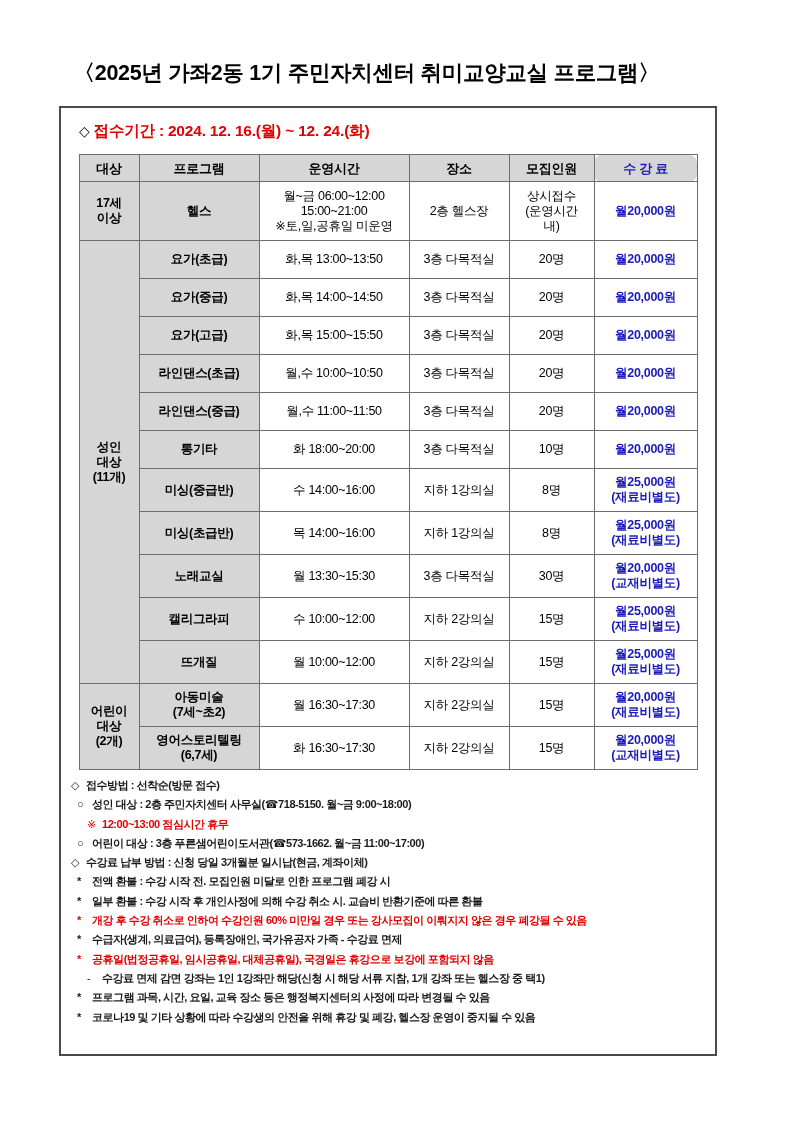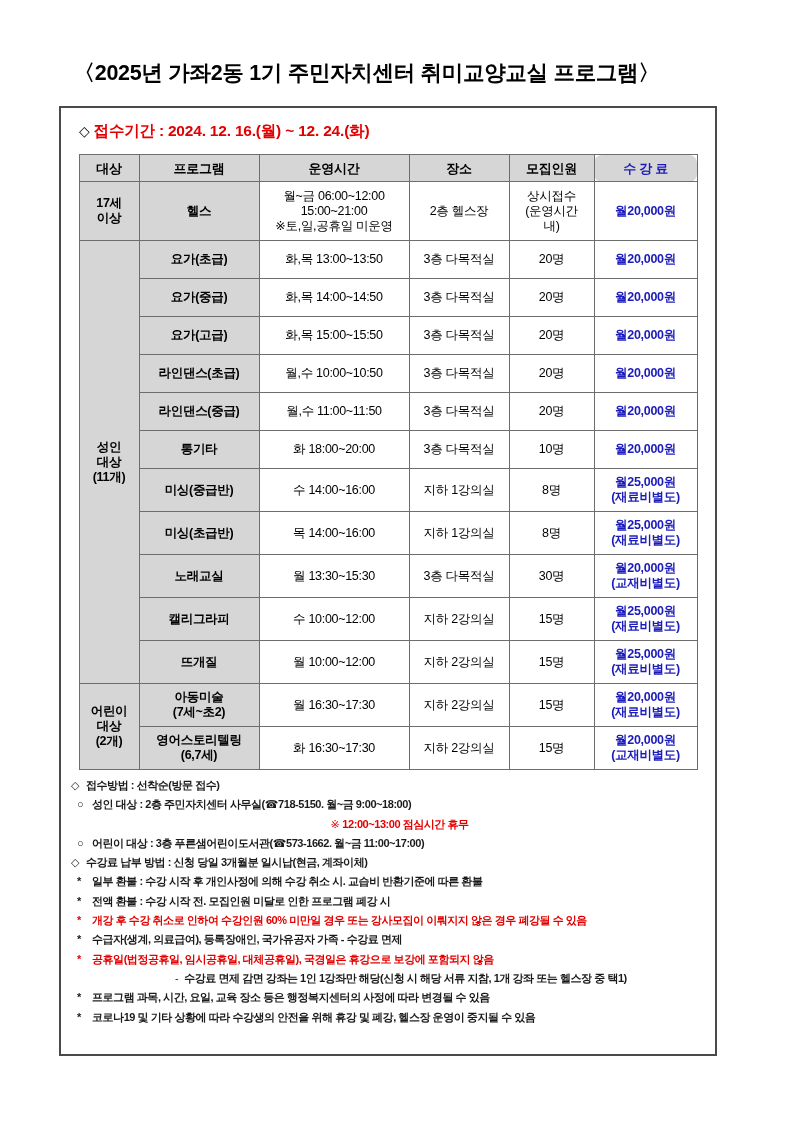--- a/index.html
+++ b/index.html
@@ -131,21 +131,21 @@
   }
   .note-red { color: #e30000; }
   .note-black { color: #1a1a1a; }
   .mk {
     font-weight: normal;
     display: inline-block;
     width: 15px;
   }
   .mk-star { font-weight: bold; }
   .ind1 { padding-left: 6px; }
-  .ind2 { padding-left: 16px; text-align: center; }
+  .ind2 { padding-left: 16px; }
 </style>
 </head>
 <body>
 
 <div class="page">
 
   <div class="doc-title">〈2025년 가좌2동 1기 주민자치센터 취미교양교실 프로그램〉</div>
 
   <div class="frame">
 
@@ -327,22 +327,22 @@
         </tr>
       </tbody>
     </table>
 
     <div class="notes">
       <div class="note-line note-black"><span class="mk">◇</span><span>접수방법 : 선착순(방문 접수)</span></div>
       <div class="note-line note-black ind1"><span class="mk">○</span><span>성인 대상 : 2층 주민자치센터 사무실(☎718-5150. 월~금 9:00~18:00)</span></div>
       <div class="note-line note-red ind2"><span class="mk">※</span><span>12:00~13:00 점심시간 휴무</span></div>
       <div class="note-line note-black ind1"><span class="mk">○</span><span>어린이 대상 : 3층 푸른샘어린이도서관(☎573-1662. 월~금 11:00~17:00)</span></div>
       <div class="note-line note-black"><span class="mk">◇</span><span>수강료 납부 방법 : 신청 당일 3개월분 일시납(현금, 계좌이체)</span></div>
+      <div class="note-line note-black ind1"><span class="mk mk-star">*</span><span>전액 환불 : 수강 시작 전. 모집인원 미달로 인한 프로그램 폐강 시</span></div>
       <div class="note-line note-black ind1"><span class="mk mk-star">*</span><span>일부 환불 : 수강 시작 후 개인사정에 의해 수강 취소 시. 교습비 반환기준에 따른 환불</span></div>
-      <div class="note-line note-black ind1"><span class="mk mk-star">*</span><span>전액 환불 : 수강 시작 전. 모집인원 미달로 인한 프로그램 폐강 시</span></div>
       <div class="note-line note-red ind1 wrapline"><span class="mk mk-star">*</span><span>개강 후 수강 취소로 인하여 수강인원 60% 미만일 경우 또는 강사모집이 이뤄지지 않은 경우 폐강될 수 있음</span></div>
       <div class="note-line note-black ind1"><span class="mk mk-star">*</span><span>수급자(생계, 의료급여), 등록장애인, 국가유공자 가족 - 수강료 면제</span></div>
       <div class="note-line note-red ind1"><span class="mk mk-star">*</span><span>공휴일(법정공휴일, 임시공휴일, 대체공휴일), 국경일은 휴강으로 보강에 포함되지 않음</span></div>
       <div class="note-line note-black ind2"><span class="mk">-</span><span>수강료 면제 감면 강좌는 1인 1강좌만 해당(신청 시 해당 서류 지참, 1개 강좌 또는 헬스장 중 택1)</span></div>
       <div class="note-line note-black ind1"><span class="mk mk-star">*</span><span>프로그램 과목, 시간, 요일, 교육 장소 등은 행정복지센터의 사정에 따라 변경될 수 있음</span></div>
       <div class="note-line note-black ind1"><span class="mk mk-star">*</span><span>코로나19 및 기타 상황에 따라 수강생의 안전을 위해 휴강 및 폐강, 헬스장 운영이 중지될 수 있음</span></div>
     </div>
 
   </div>
 </div>

